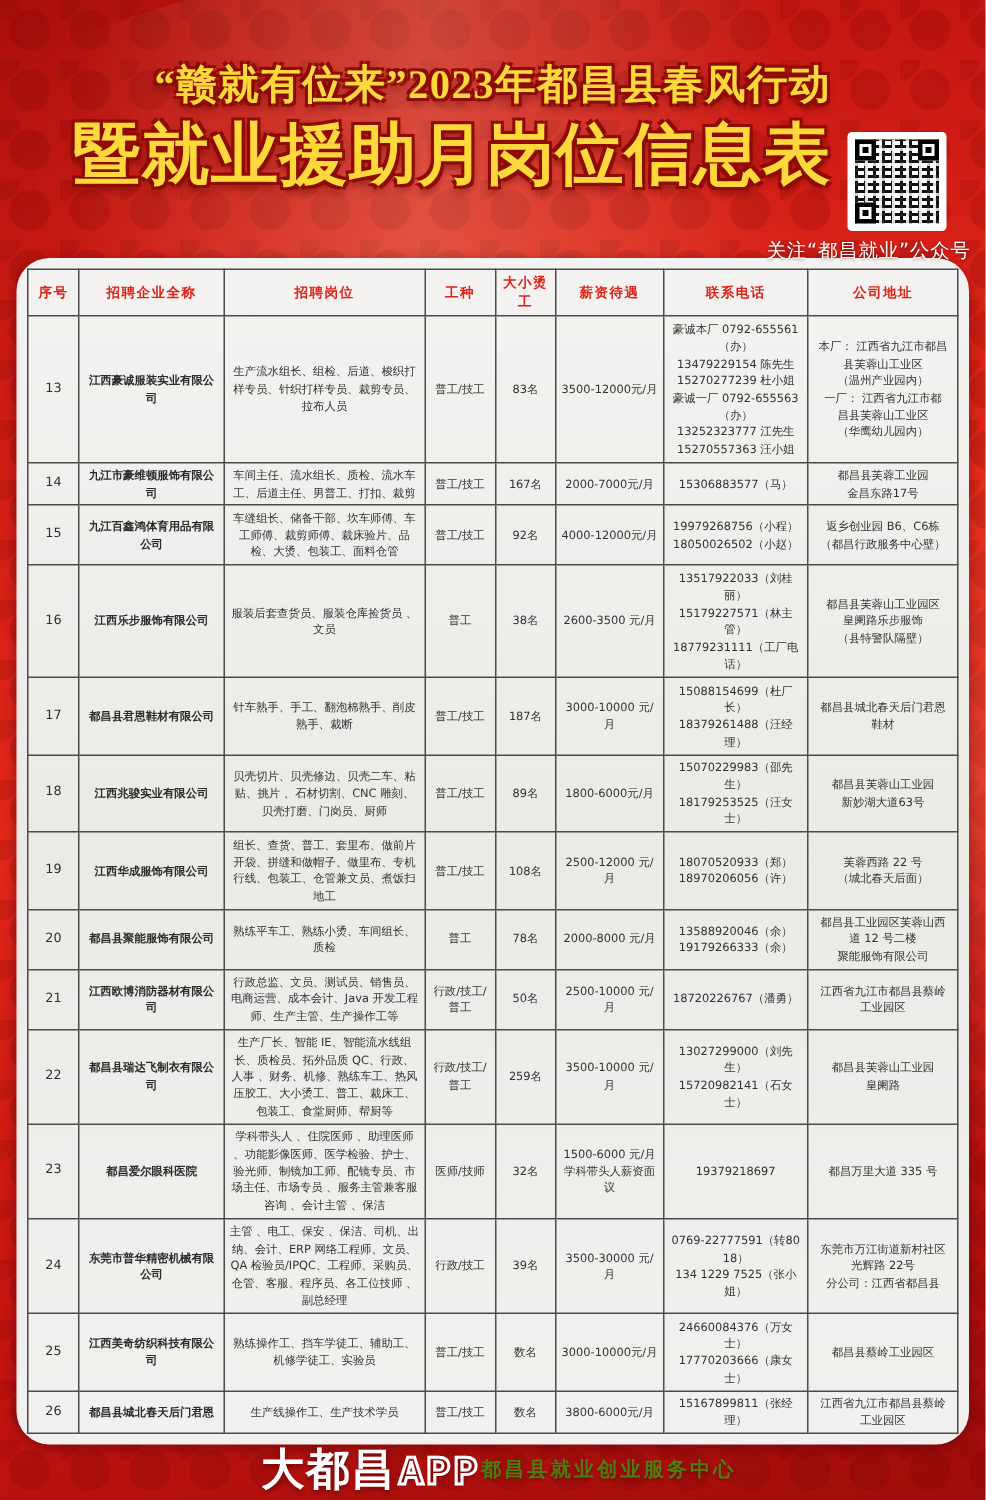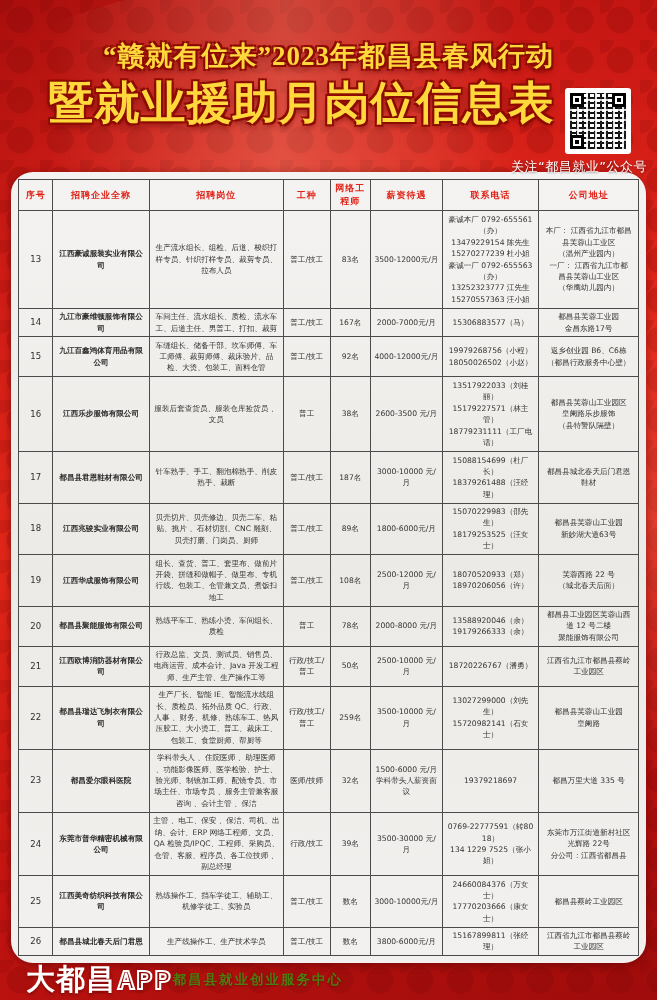--- a/index.html
+++ b/index.html
@@ -87,21 +87,21 @@
     color:#e02318; font-size:9px; font-weight:bold; height:30px;
     letter-spacing:1px;
   }
   td { font-size:7.6px; color:#333; line-height:1.5; }
   td.c-no { font-size:8.5px; color:#2e2e2e; }
   td.c-company { font-weight:bold; color:#2c2c2c; }
   td .line { display:block; }
 
   .footer {
     position:absolute; left:12px; right:0; bottom:0; height:37px; z-index:3;
-    display:flex; align-items:center; justify-content:flex-start;
+    display:flex; align-items:center; justify-content:center;
     padding:0 18px 4px 14px;
   }
   .logo { display:flex; align-items:baseline; color:#fff; }
   .logo-cn {
     font-size:29px; font-weight:900; letter-spacing:1px;
     text-shadow:0 2px 3px rgba(80,0,0,.5);
   }
   .logo-en {
     font-size:27px; font-weight:900; letter-spacing:2px; margin-left:2px;
     color:transparent; -webkit-text-stroke:2px #fff; text-shadow:0 2px 3px rgba(80,0,0,.4);font-family:Liberation Mono, monospace;
@@ -142,21 +142,21 @@
         <col style="width: 11.5%;">
         <col style="width: 15.5%;">
         <col style="width: 16%;">
       </colgroup>
     <thead>
         <tr>
           <th>序号</th>
           <th>招聘企业全称</th>
           <th>招聘岗位</th>
           <th>工种</th>
-          <th>网络工程师</th>
+          <th>大小烫工</th>
           <th>薪资待遇</th>
           <th>联系电话</th>
           <th>公司地址</th>
         </tr>
       </thead>
     <tbody>
         <tr>
           <td class="c-no">13</td>
           <td class="c-company">江西豪诚服装实业有限公司</td>
           <td class="c-positions">生产流水组长、组检、后道、梭织打样专员、针织打样专员、裁剪专员、拉布人员</td>

